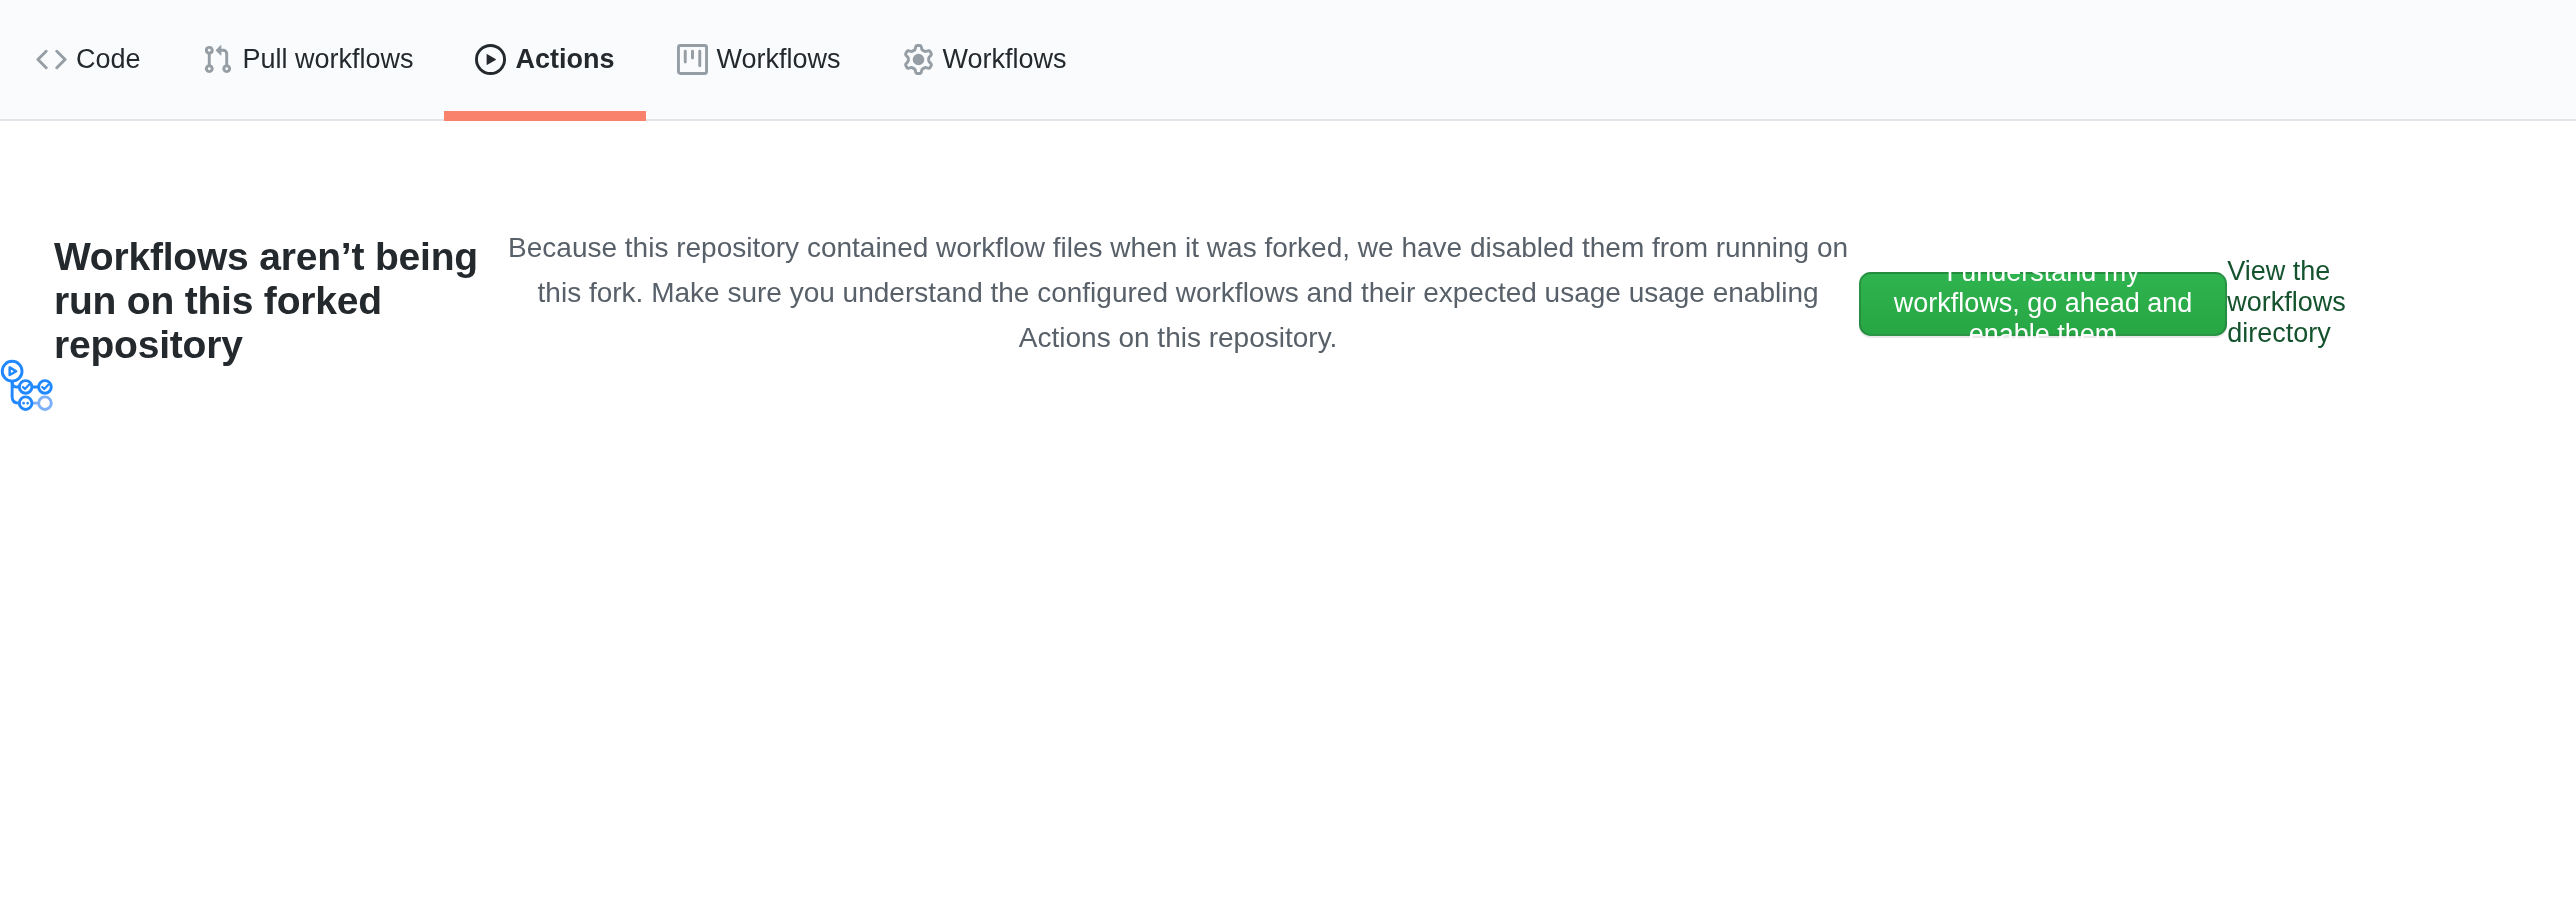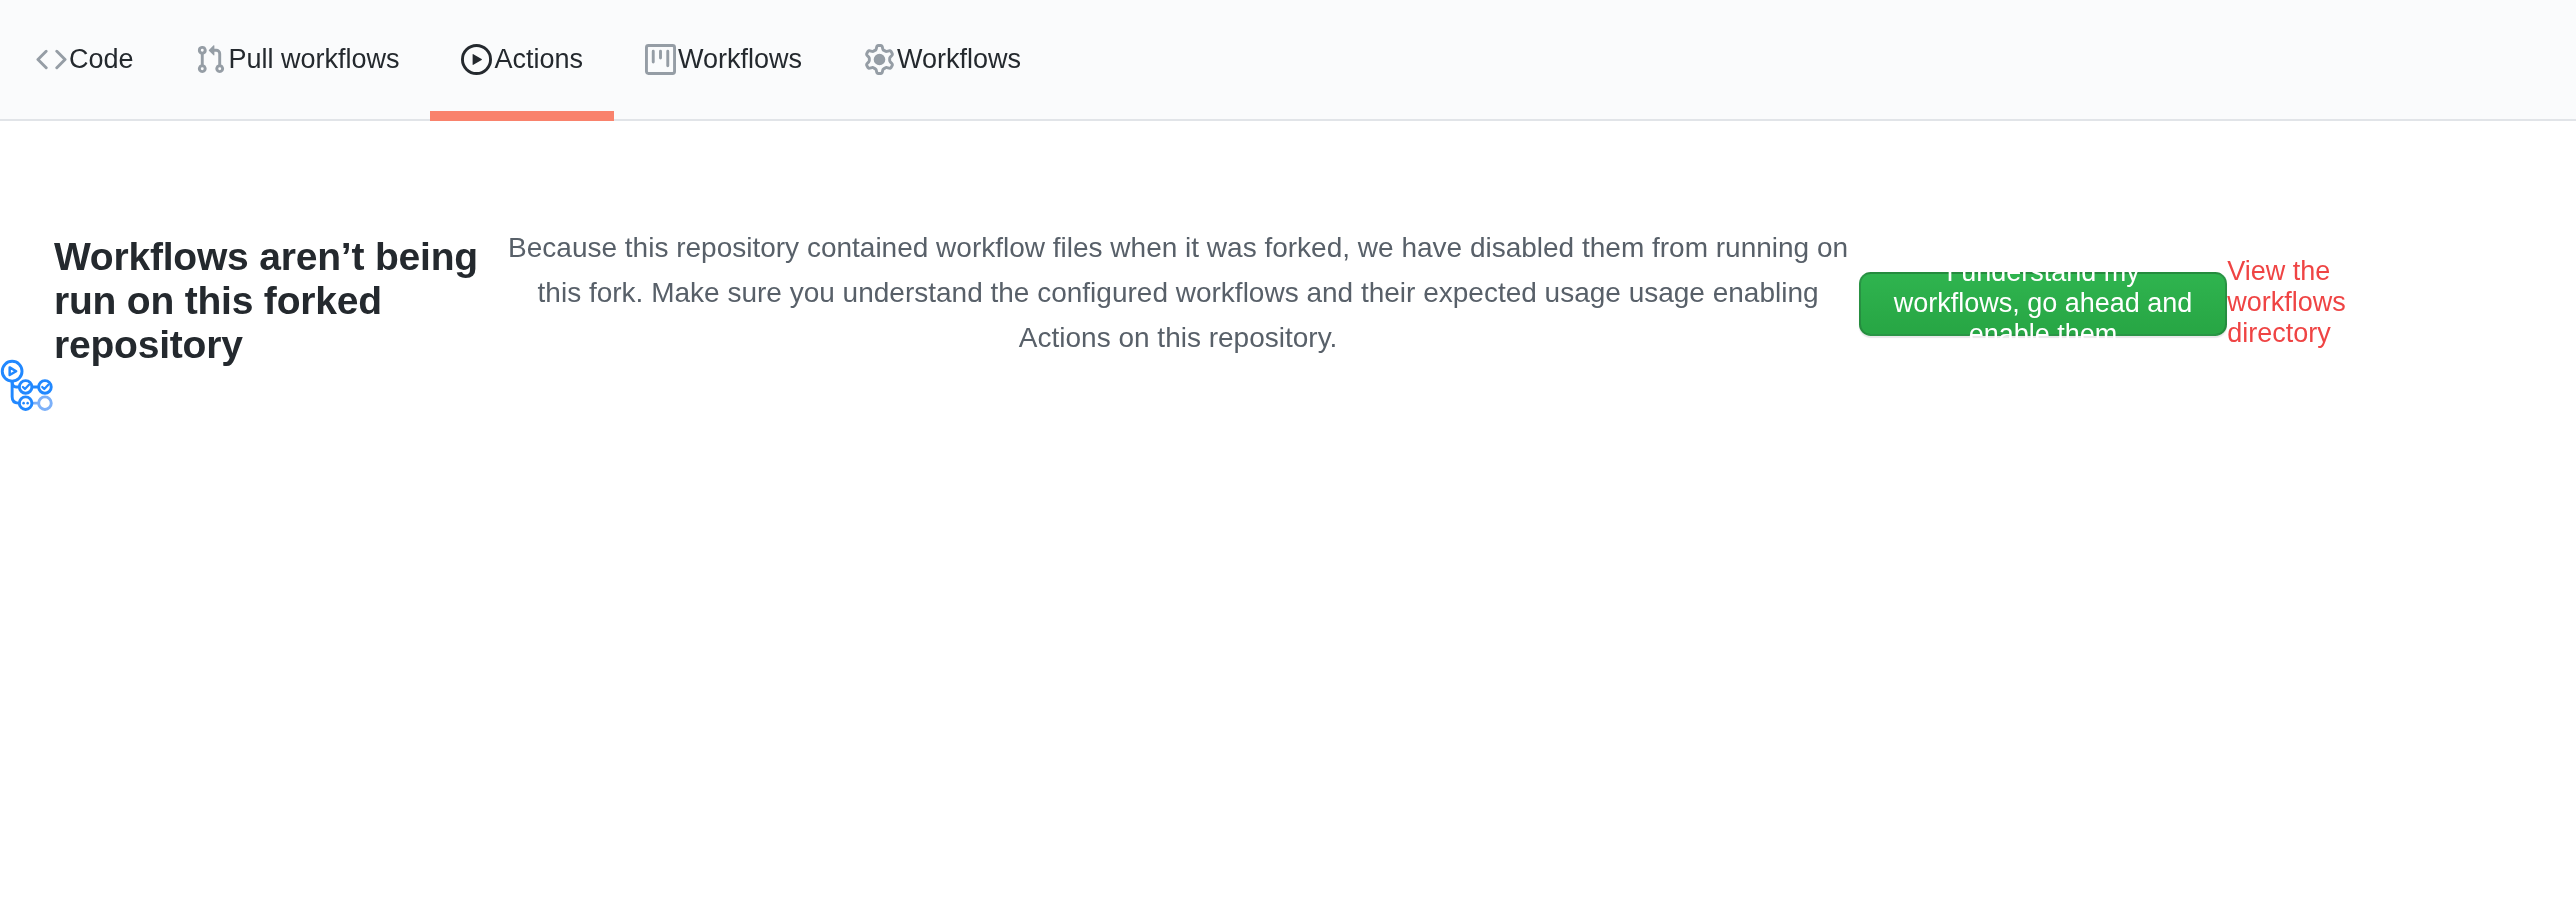--- a/index.html
+++ b/index.html
@@ -11,31 +11,31 @@
     height: 121px;
     background: #fafbfc;
     border-bottom: 2px solid #e1e4e8;
     display: flex;
     align-items: stretch;
     padding-left: 4.9px;
   }
   .tab {
     display: flex;
     align-items: center;
-    gap: 2px;
+    gap: 9px;
     padding: 0 31px;
     font-size: 27px;
     line-height: 1;
     color: #24292e;
     cursor: pointer;
     position: relative;
     white-space: nowrap;
   }
   .tab .octicon { width: 31px; height: 31px; fill: #959da5; flex: none; }
-  .tab.active { font-weight: 400; }
+  .tab.active { font-weight: 700; }
   .tab.active .octicon { fill: #24292e; }
   .tab.active::after {
     content: "";
     position: absolute;
     left: 0; right: 0;
     bottom: -2px;
     height: 9.8px;
     background: #f9826c;
   }
 
@@ -74,21 +74,21 @@
     color: #ffffff;
     background: linear-gradient(-180deg, #2fb44f, #28a745 90%);
     border: 2px solid rgba(27, 31, 35, 0.2);
     border-radius: 11.7px;
     box-shadow: 0 2px 1px rgba(27, 31, 35, 0.1);
     cursor: pointer;
   }
   .bs-link {
     margin-top: 39px;
     font-size: 27px;
-    color: #ef4444;
+    color: #14532d;
     text-decoration: none;
     cursor: pointer;
   }
 </style>
 </head>
 <body>
 
 <nav class="tabbar">
 
   <div class="tab">

